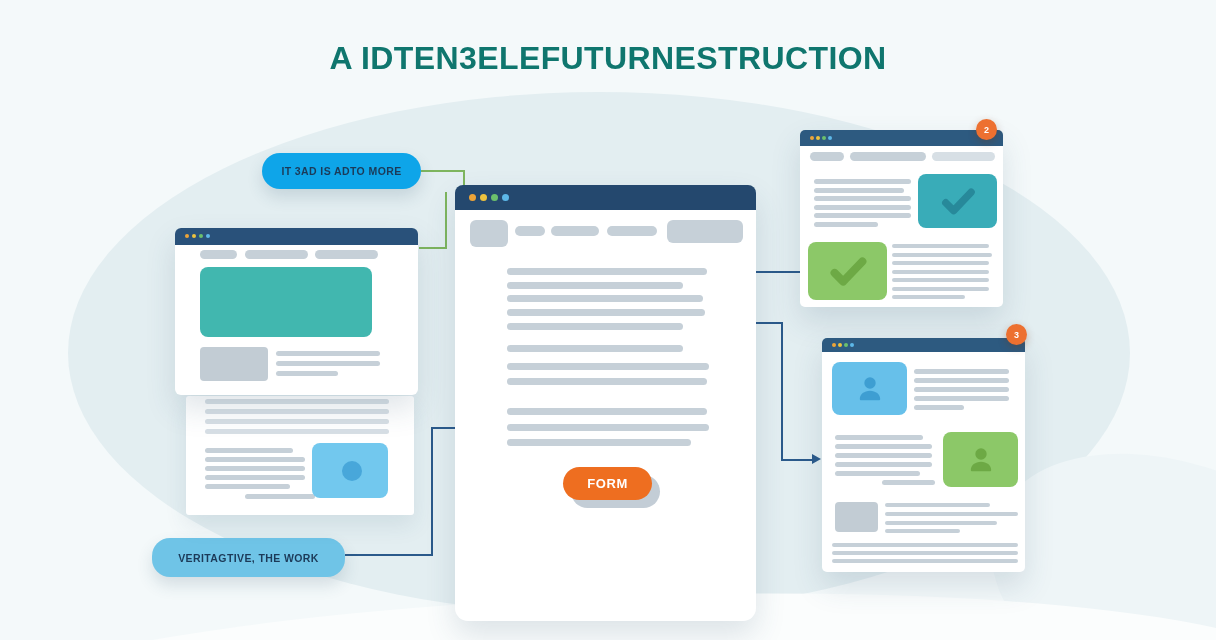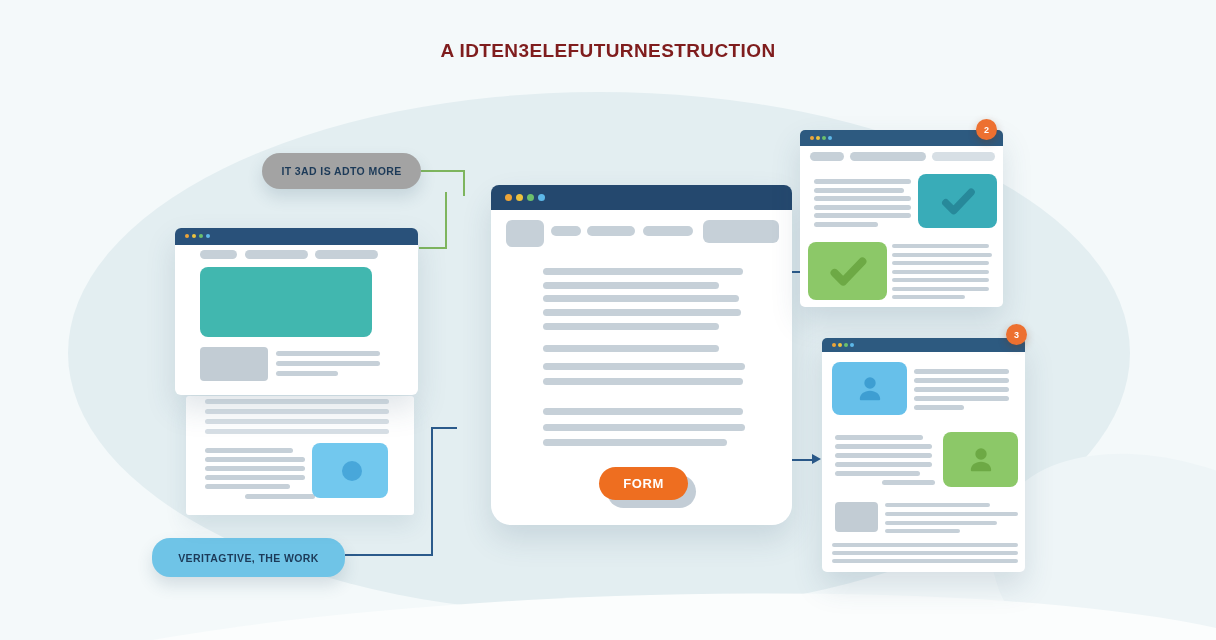--- a/index.html
+++ b/index.html
@@ -3,38 +3,38 @@
 <meta charset="utf-8">
 <style>
   html,body{margin:0;padding:0;}
   body{font-family:"Liberation Sans", sans-serif;}
   .canvas{position:relative;width:1216px;height:640px;background:#f4f9fa;overflow:hidden;}
   .blob{position:absolute;left:68px;top:92px;width:1062px;height:522px;background:#e3eef1;border-radius:50%;}
   .wave{position:absolute;left:-80px;top:596px;width:1400px;height:220px;background:#fbfdfd;border-radius:50%;transform:rotate(-2deg);}
   .wave2{position:absolute;left:980px;top:470px;width:420px;height:260px;background:#eef5f7;border-radius:50%;transform:rotate(24deg);}
 
   .title{position:absolute;left:0;top:40px;width:1216px;margin:0;text-align:center;
-         font-size:19px;font-weight:800;letter-spacing:.4px;color:#7f1d1d;}
+         font-size:32px;font-weight:800;letter-spacing:.4px;color:#0f766e;}
   .sub{position:absolute;left:0;width:1216px;margin:0;text-align:center;font-size:11px;color:#90a1b0;}
   .sub.l1{top:79px;} .sub.l2{top:94px;}
 
   .win{position:absolute;background:#ffffff;border-radius:6px;box-shadow:0 14px 30px rgba(44,78,105,.15);}
   .winbar{position:absolute;left:0;top:0;width:100%;background:#29517a;border-radius:6px 6px 0 0;}
   .dot{position:absolute;border-radius:50%;}
   .d-o{background:#eda438;} .d-y{background:#edc23e;} .d-g{background:#6cc06c;} .d-b{background:#5db8e8;}
 
   .bar{position:absolute;background:#c6d0d8;border-radius:4px;}
   .bar.lt{background:#d7dfe5;}
   .card{position:absolute;border-radius:8px;}
   .icon-wrap{position:absolute;display:flex;align-items:center;justify-content:center;}
 
   .pill-label{position:absolute;display:flex;align-items:center;justify-content:center;
       font-weight:bold;font-size:10.5px;color:#1c3a58;letter-spacing:.4px;
       box-shadow:0 8px 16px rgba(44,78,105,.16);}
-  .green-pill{background:#a3a3a3;border-radius:18px;}
+  .green-pill{background:#0ea5e9;border-radius:18px;}
   .blue-pill{background:#6fc4e7;border-radius:18px;}
 
   .gline{position:absolute;background:#7eb55e;}
   .nline{position:absolute;background:#2b5a8b;}
   .arrow-l{position:absolute;width:0;height:0;border-top:5.5px solid transparent;
       border-bottom:5.5px solid transparent;border-right:9px solid #2b5a8b;}
   .arrow-r{position:absolute;width:0;height:0;border-top:5.5px solid transparent;
       border-bottom:5.5px solid transparent;border-left:9px solid #2b5a8b;}
 
   .badge{position:absolute;width:21px;height:21px;background:#ed7030;color:#fff;border-radius:50%;
@@ -107,21 +107,21 @@
     <div class="bar" style="left:25px;top:22px;width:37px;height:9px;border-radius:4.5px;"></div>
     <div class="bar" style="left:70px;top:22px;width:63px;height:9px;border-radius:4.5px;"></div>
     <div class="bar" style="left:140px;top:22px;width:63px;height:9px;border-radius:4.5px;"></div>
     <div class="card" style="left:25px;top:39px;width:172px;height:70px;background:#41b7af;"></div>
     <div class="card" style="left:25px;top:119px;width:68px;height:34px;background:#c2ccd4;border-radius:4px;"></div>
     <div class="bar" style="left:101px;top:123px;width:104px;height:5px;"></div>
     <div class="bar" style="left:101px;top:133px;width:104px;height:5px;"></div>
     <div class="bar" style="left:101px;top:143px;width:62px;height:5px;"></div>
   </div>
 
-  <div class="win" style="left:455px;top:185px;width:301px;height:340px;border-radius:20px;margin-left:36px;">
+  <div class="win" style="left:455px;top:185px;width:301px;height:436px;border-radius:13px;">
     <div class="winbar" style="height:25px;border-radius:8px 8px 0 0;background:#24486e;">
       <span class="dot d-o" style="left:14px;top:9px;width:7px;height:7px;"></span>
       <span class="dot d-y" style="left:25px;top:9px;width:7px;height:7px;"></span>
       <span class="dot d-g" style="left:36px;top:9px;width:7px;height:7px;"></span>
       <span class="dot d-b" style="left:47px;top:9px;width:7px;height:7px;"></span>
     </div>
     <div class="bar" style="left:15px;top:35px;width:38px;height:27px;border-radius:6px;"></div>
     <div class="bar" style="left:60px;top:41px;width:30px;height:10px;border-radius:5px;"></div>
     <div class="bar" style="left:96px;top:41px;width:48px;height:10px;border-radius:5px;"></div>
     <div class="bar" style="left:152px;top:41px;width:50px;height:10px;border-radius:5px;"></div>

